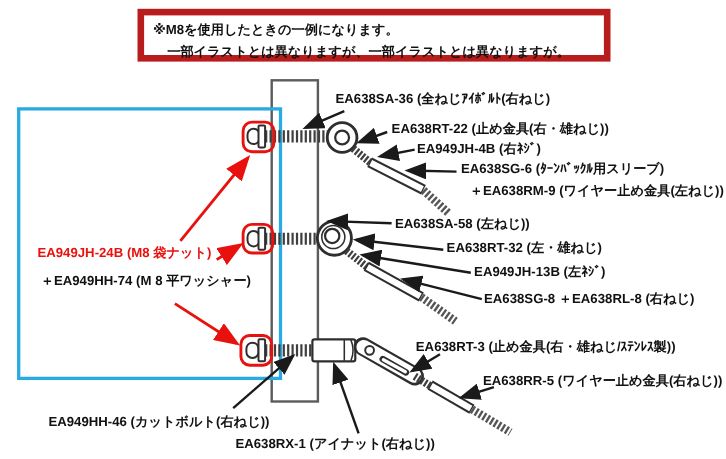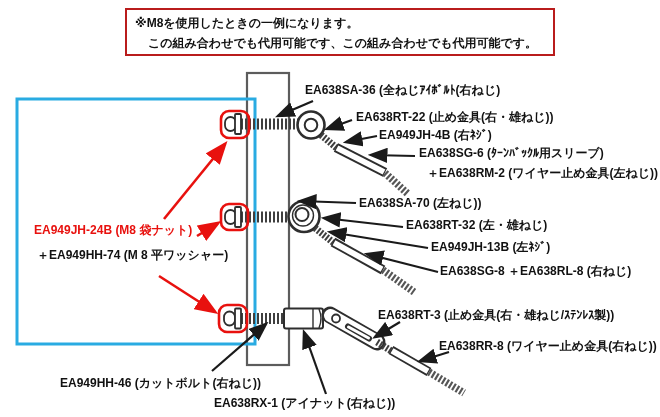--- a/index.html
+++ b/index.html
@@ -8,31 +8,31 @@
     font-family:"Liberation Sans","DejaVu Sans",sans-serif;overflow:hidden;
   }
   #diagram-svg{position:absolute;left:0;top:0;z-index:1;}
   .label{
     position:absolute;z-index:2;font-size:12px;font-weight:bold;color:#111;
     white-space:nowrap;letter-spacing:0px;line-height:13px;
   }
   .label.red{color:#e8110e;}
   .notice{
     position:absolute;left:125px;top:8px;width:430px;height:48px;z-index:3;
-    border:2px solid #b91c1c;box-sizing:border-box;background:#ffffff;
+    border:6px solid #b91c1c;box-sizing:border-box;background:#ffffff;
   }
   .notice .l1{margin:5px 0 0 8px;font-size:12px;font-weight:bold;color:#111;}
   .notice .l2{margin:3px 0 0 21px;font-size:12px;font-weight:bold;color:#111;}
 </style>
 </head>
 <body>
 
 <div class="notice">
   <div class="l1">※M8を使用したときの一例になります。</div>
-  <div class="l2">この組み合わせでも代用可能です、この組み合わせでも代用可能です。</div>
+  <div class="l2">一部イラストとは異なりますが、一部イラストとは異なりますが。</div>
 </div>
 
 <svg id="diagram-svg" width="660" height="417" viewBox="0 0 660 417">
   <defs>
     <marker id="ab" markerWidth="9" markerHeight="7" refX="7.5" refY="3.5" orient="auto">
       <path d="M0,0 L9,3.5 L0,7 z" fill="#1a1a1a"></path>
     </marker>
     <marker id="ar" markerWidth="9" markerHeight="7" refX="7.5" refY="3.5" orient="auto">
       <path d="M0,0 L9,3.5 L0,7 z" fill="#e8110e"></path>
     </marker>
@@ -113,23 +113,23 @@
     <line x1="449" y1="352" x2="420" y2="361"></line>
     <line x1="212" y1="371" x2="266" y2="324"></line>
     <line x1="326" y1="394" x2="304" y2="332"></line>
   </g>
 </svg>
 
 <div class="label" style="left:305px;top:84px">EA638SA-36 (全ねじｱｲﾎﾞﾙﾄ(右ねじ)</div>
 <div class="label" style="left:356px;top:111px">EA638RT-22 (止め金具(右・雄ねじ))</div>
 <div class="label" style="left:379px;top:129px">EA949JH-4B (右ﾈｼﾞ)</div>
 <div class="label" style="left:419px;top:147px">EA638SG-6 (ﾀｰﾝﾊﾞｯｸﾙ用スリーブ)</div>
-<div class="label" style="left:427px;top:167px">＋EA638RM-2 (ワイヤー止め金具(左ねじ))</div>
-<div class="label" style="left:359px;top:197px">EA638SA-70 (左ねじ))</div>
+<div class="label" style="left:427px;top:167px">＋EA638RM-9 (ワイヤー止め金具(左ねじ))</div>
+<div class="label" style="left:359px;top:197px">EA638SA-58 (左ねじ))</div>
 <div class="label" style="left:406px;top:219px">EA638RT-32 (左・雄ねじ)</div>
 <div class="label" style="left:431px;top:241px">EA949JH-13B (左ﾈｼﾞ)</div>
 <div class="label" style="left:440px;top:265px">EA638SG-8 ＋EA638RL-8 (右ねじ)</div>
 <div class="label" style="left:378px;top:309px">EA638RT-3 (止め金具(右・雄ねじ/ｽﾃﾝﾚｽ製))</div>
-<div class="label" style="left:439px;top:340px">EA638RR-8 (ワイヤー止め金具(右ねじ))</div>
+<div class="label" style="left:439px;top:340px">EA638RR-5 (ワイヤー止め金具(右ねじ))</div>
 <div class="label red" style="left:34px;top:224px">EA949JH-24B (M8 袋ナット)</div>
 <div class="label" style="left:37px;top:249px">＋EA949HH-74 (M 8 平ワッシャー)</div>
-<div class="label" style="left:60px;top:377px">EA949HH-46 (カットボルト(右ねじ))</div>
+<div class="label" style="left:44px;top:377px">EA949HH-46 (カットボルト(右ねじ))</div>
 <div class="label" style="left:214px;top:397px">EA638RX-1 (アイナット(右ねじ))</div>
 
 </body></html>

